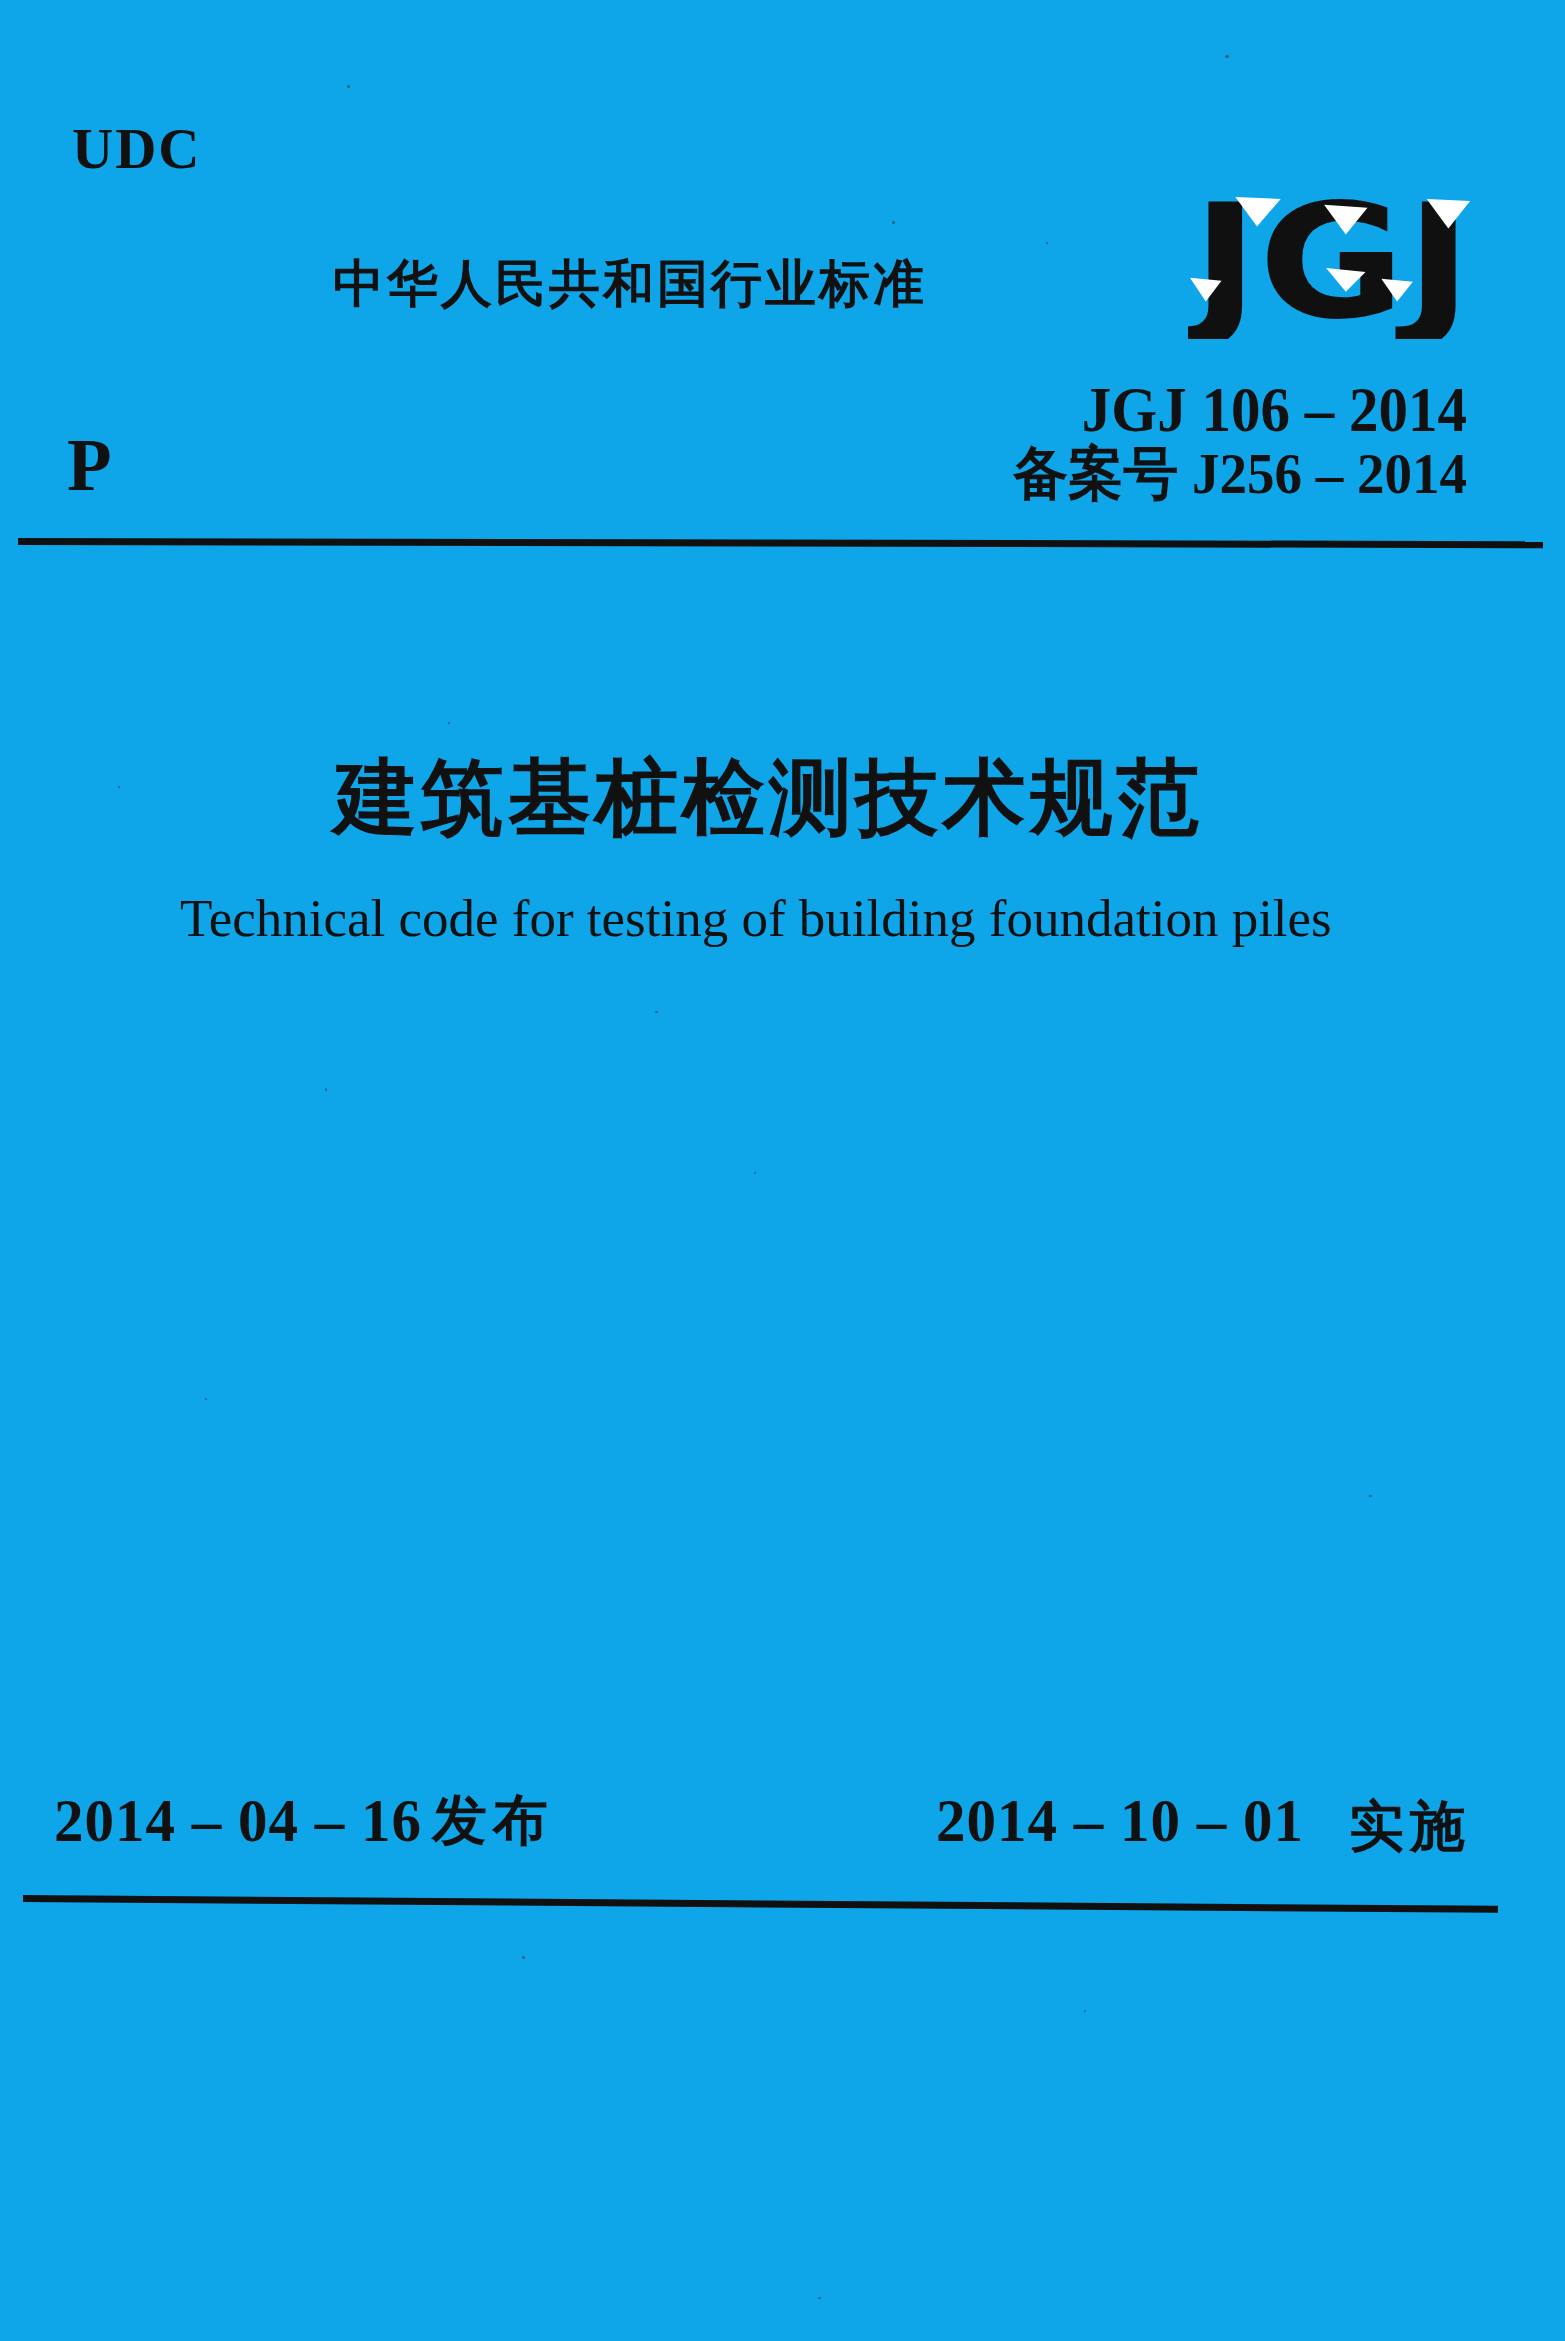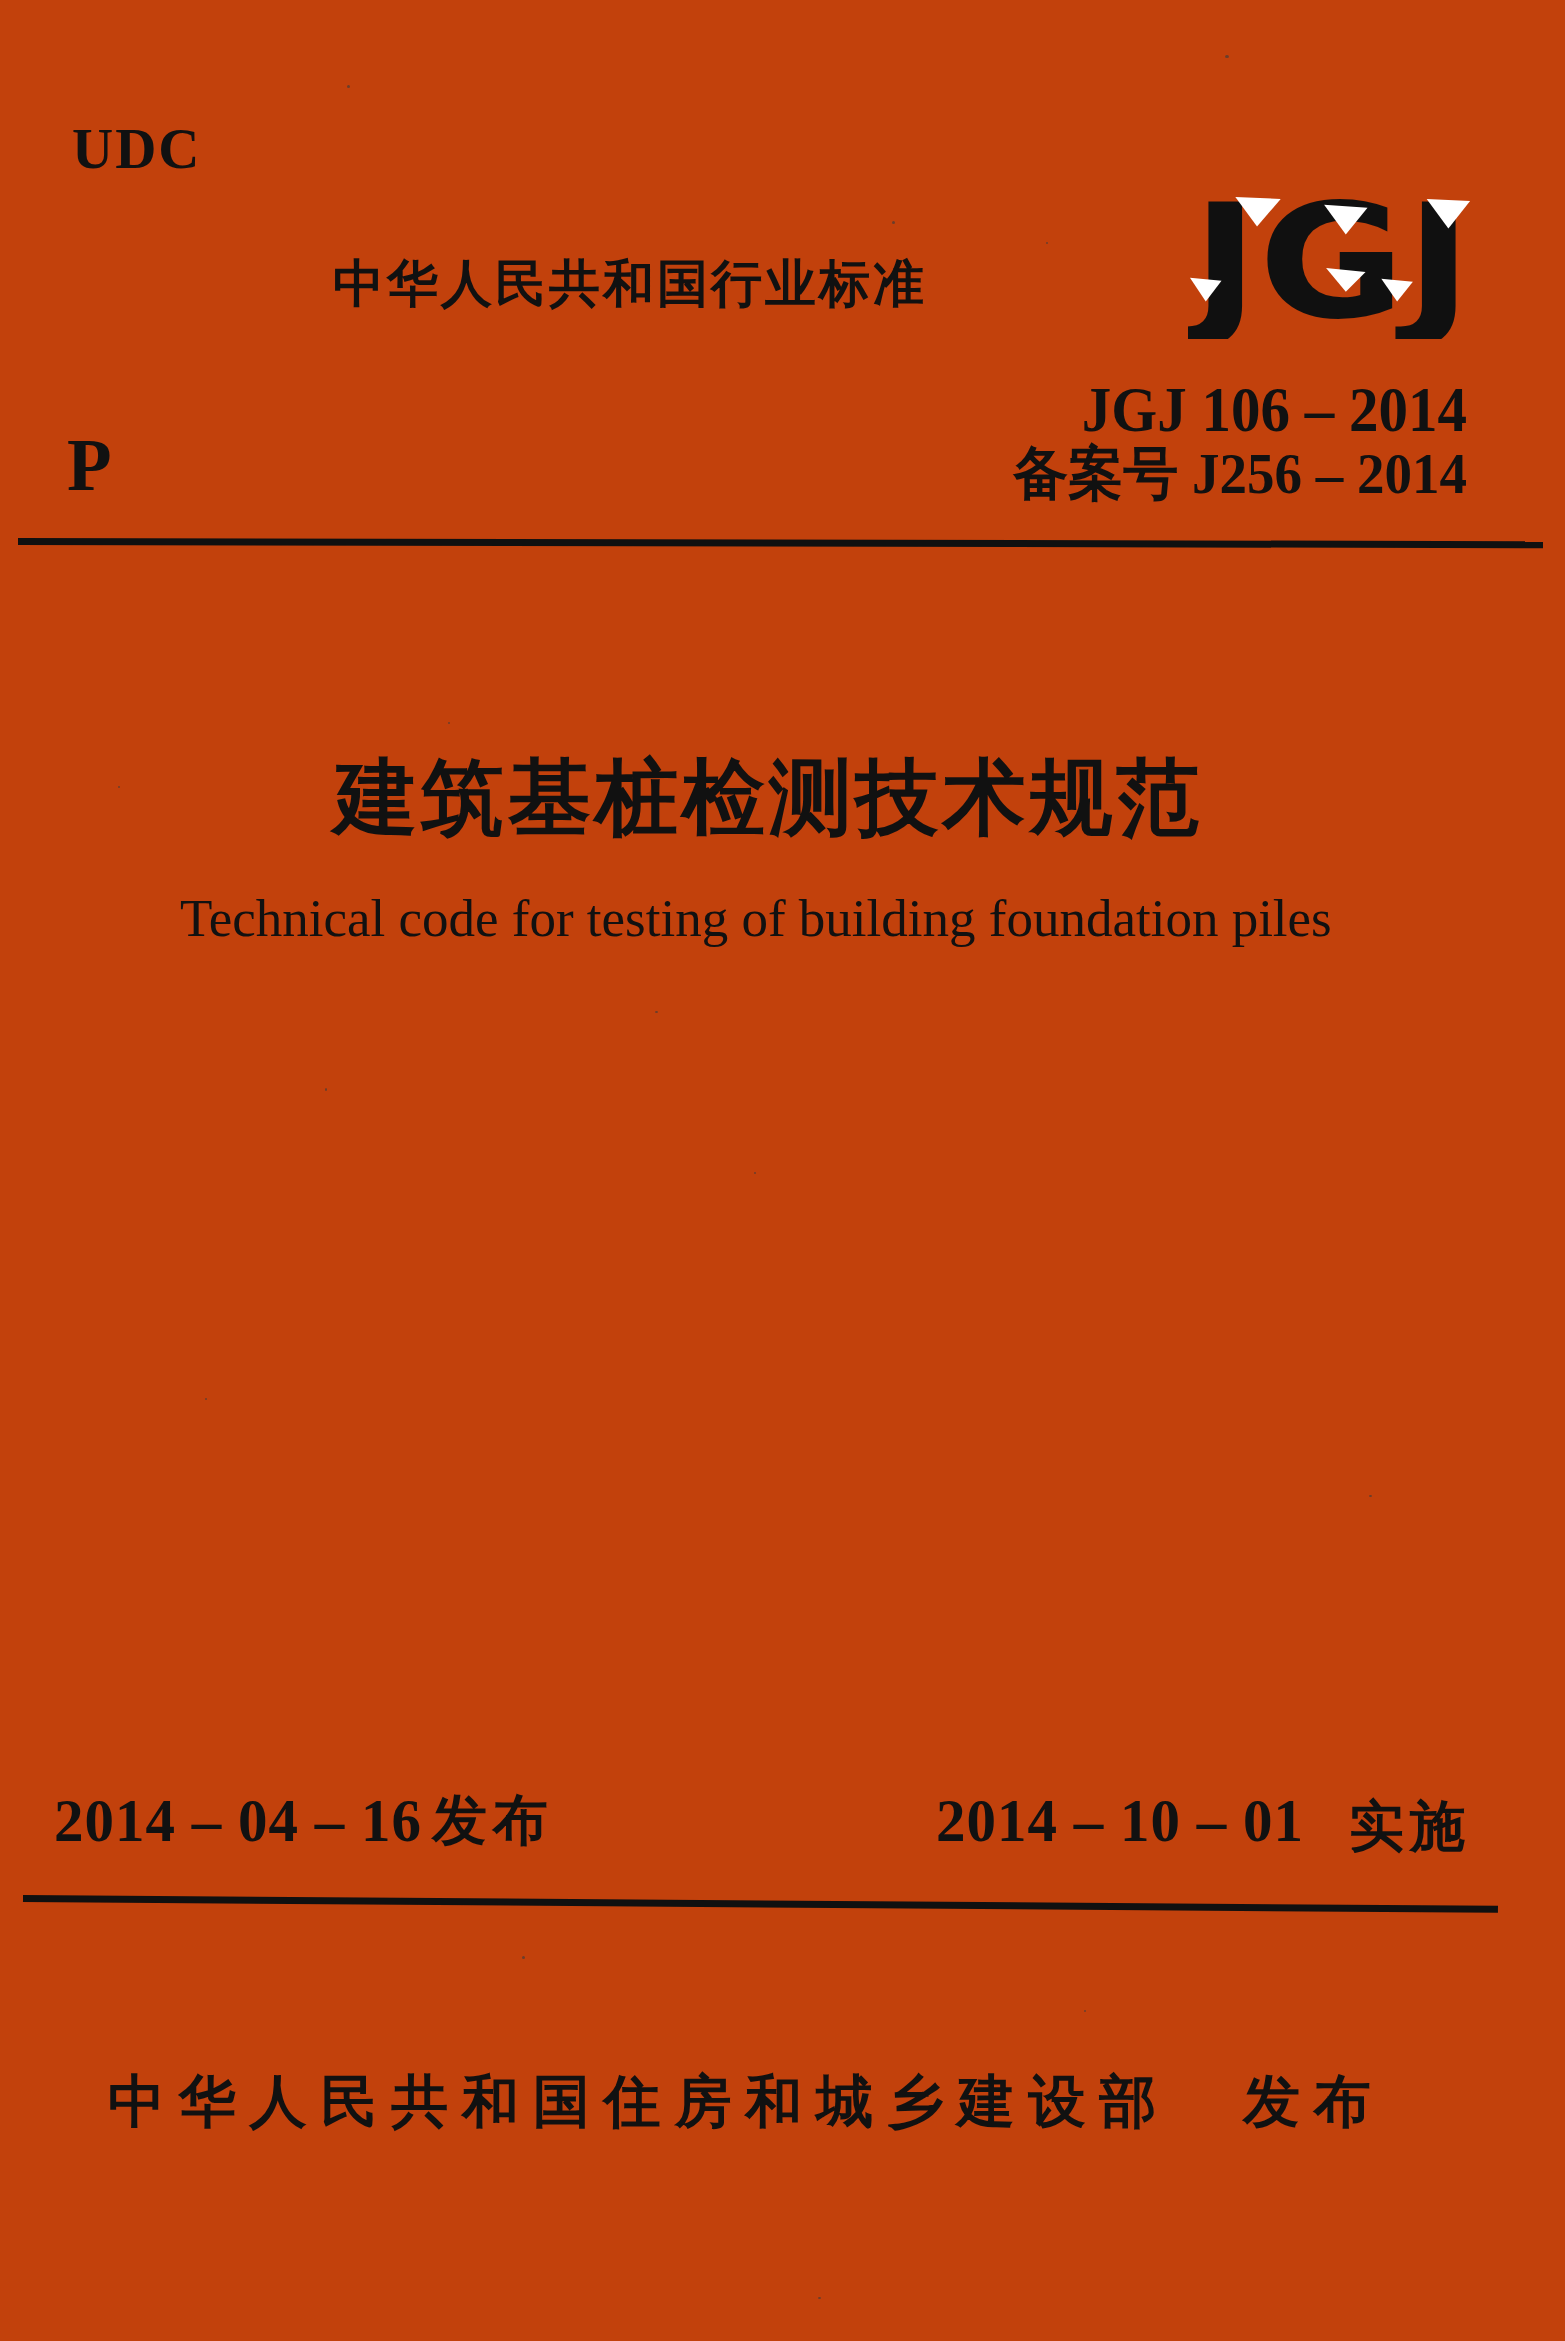--- a/index.html
+++ b/index.html
@@ -5,21 +5,21 @@
   :root{
     --serif: "Liberation Serif", "DejaVu Serif", serif;
     --sans: "Liberation Sans", "DejaVu Sans", sans-serif;
   }
   html,body{margin:0;padding:0;}
   body{background:#e8e8e8;}
   .page{
     position:relative;
     width:1565px;height:2342px;
     margin:0 auto;
-    background:#c2410c;
+    background:#0ea5e9;
     overflow:hidden;
     color:#111;
     font-family:var(--serif);
   }
   .abs{position:absolute;line-height:1;}
   .udc{
     left:72px;top:120px;
     font-family:var(--serif);font-weight:700;font-size:57px;
     letter-spacing:2px;
   }
@@ -122,23 +122,20 @@
   <div class="abs date-row-left">
     <span class="date-num">2014 – 04 – 16</span><span class="date-label">发布</span>
   </div>
 
   <div class="abs date-row-right">
     <span class="date-num">2014 – 10 – 01</span><span class="date-label">实施</span>
   </div>
 
   <div class="rule rule-bottom"></div>
 
-  <div class="abs publisher-row">
-    <span class="publisher-name">中华人民共和国住房和城乡建设部</span><span class="publisher-action">发布</span>
-  </div>
 
   <div class="speck" style="left:347px;top:85px;width:3px;height:3px;"></div>
   <div class="speck" style="left:1225px;top:55px;width:3.9px;height:3px;"></div>
   <div class="speck" style="left:892px;top:221px;width:3px;height:3px;"></div>
   <div class="speck" style="left:1046px;top:242px;width:2px;height:2px;"></div>
   <div class="speck" style="left:448px;top:722px;width:2px;height:2px;"></div>
   <div class="speck" style="left:118px;top:786px;width:2px;height:2px;"></div>
   <div class="speck" style="left:655px;top:1011px;width:3px;height:2px;"></div>
   <div class="speck" style="left:325px;top:1088px;width:2px;height:3px;"></div>
   <div class="speck" style="left:754px;top:1172px;width:2px;height:2px;"></div>

